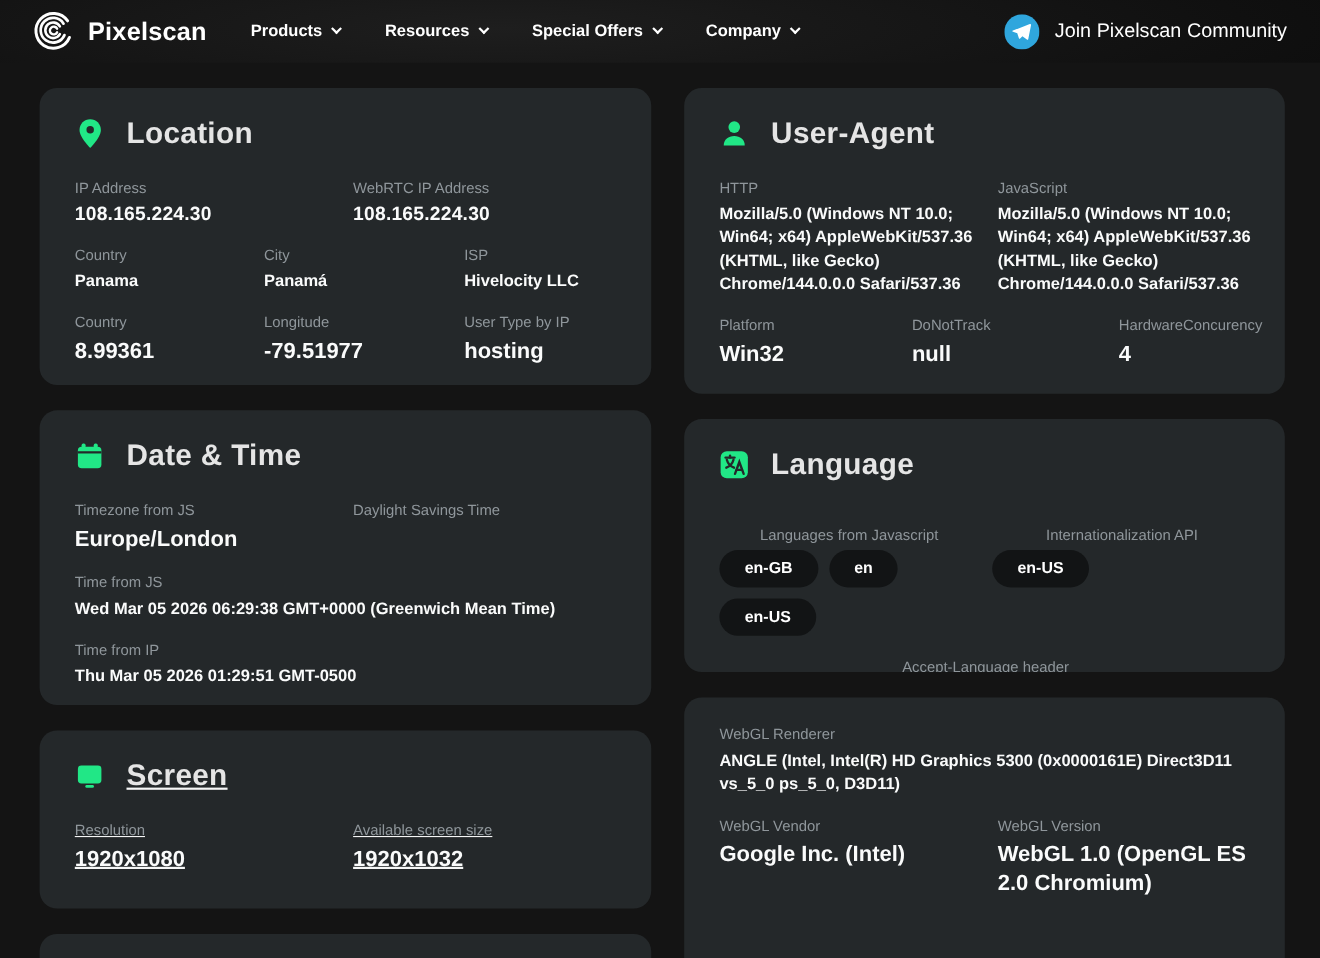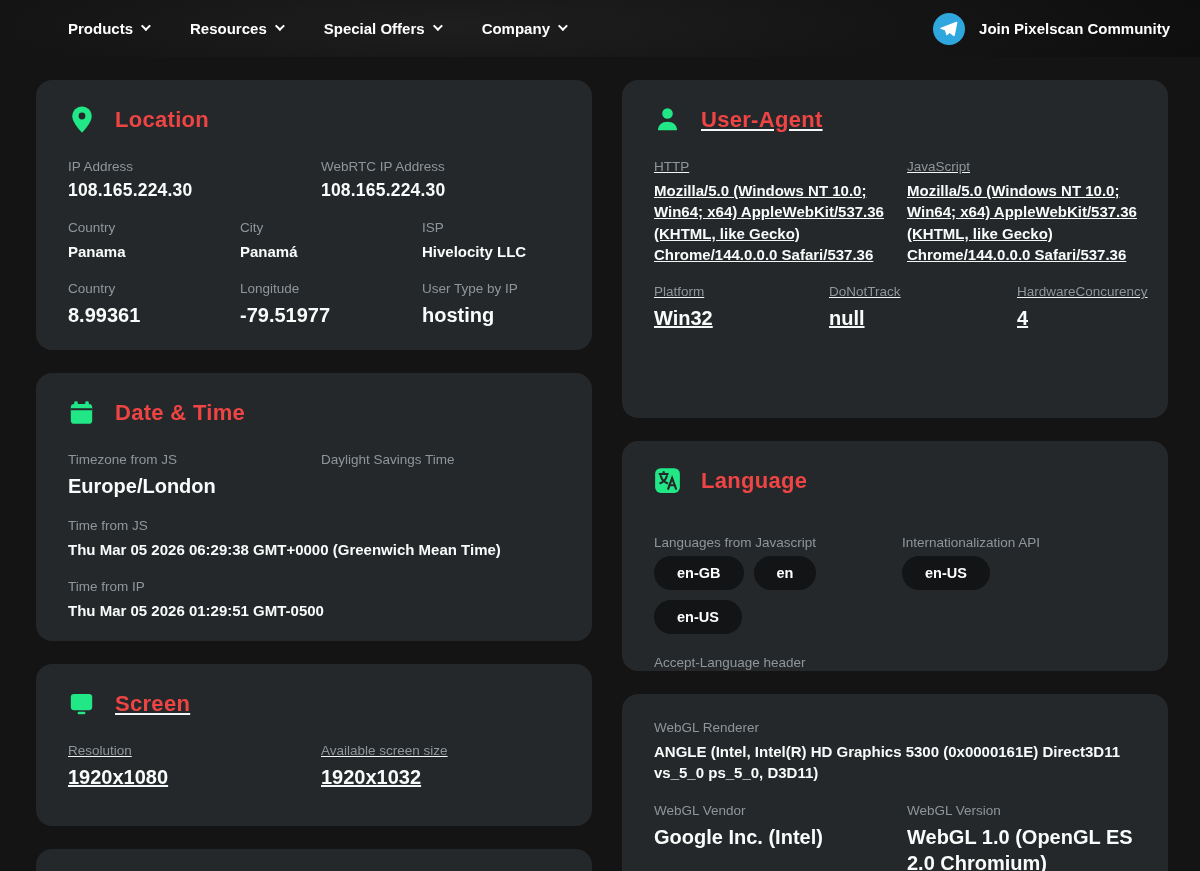--- a/index.html
+++ b/index.html
@@ -27,39 +27,39 @@
     padding:0 30px 0 28px;
   }
   .brand{display:flex;align-items:center;gap:10px;cursor:pointer;}
   .brand-logo{width:42px;height:42px;display:flex;align-items:center;justify-content:center;color:#fff;}
   .brand-name{font-size:23px;font-weight:700;letter-spacing:.2px;color:#fff;}
   .nav{display:flex;align-items:center;gap:42px;margin-left:40px;}
   .nav-item{display:flex;align-items:center;gap:8px;font-size:15px;font-weight:600;color:#fff;cursor:pointer;}
   .chev{width:7px;height:7px;border-right:2px solid #fff;border-bottom:2px solid #fff;transform:rotate(45deg) translateY(-2px);margin-top:-3px;}
   .header-cta{margin-left:auto;display:flex;align-items:center;gap:14px;cursor:pointer;}
   .tg-icon{width:32px;height:32px;flex:0 0 auto;color:var(--telegram);}
-  .cta-label{font-size:15px;font-weight:700;color:#fff;}
+  .cta-label{font-size:18px;font-weight:400;color:#fff;}
   
   .main{
     display:grid;
     grid-template-columns:556px 546px;
     column-gap:30px;
     padding:23px 32px 0 36px;
     align-items:start;
   }
   .col{display:flex;flex-direction:column;gap:23px;}
   .card{
     background:var(--card-bg);
     border-radius:16px;
     padding:26px 30px 20px 32px;
     overflow:hidden;
   }
   .card-title{display:flex;align-items:center;gap:20px;margin-bottom:26px;}
   .card-title .t-icon{width:27px;height:27px;color:var(--accent);display:flex;align-items:center;justify-content:center;}
-  .card-title h2{font-size:22px;font-weight:800;letter-spacing:.3px;color:#ef4444;}
+  .card-title h2{font-size:27px;font-weight:800;letter-spacing:.3px;color:#e5e5e5;}
   .row{display:grid;margin-bottom:19px;column-gap:12px;}
   .row.c2{grid-template-columns:1fr 1fr;}
   .row.c3{grid-template-columns:160px 170px 1fr;}
   .row.c3u{grid-template-columns:163px 176px 1fr;}
   .row.full{grid-template-columns:1fr;}
   .field .lbl{font-size:13.5px;color:var(--label);margin-bottom:6px;font-weight:400;}
   .field .val{font-weight:700;color:#fafbfb;}
   .v-md{font-size:15px;line-height:1.42;}
   .v-ip{font-size:17.5px;letter-spacing:.2px;}
   .v-lg{font-size:20px;line-height:1.3;}
@@ -71,28 +71,39 @@
     font-size:14.5px;
     font-weight:700;
     color:#fff;
     white-space:nowrap;
   }
   
   .card-location{height:270px;}
   .card-datetime{height:268px;}
   .card-screen{height:162px;text-decoration:underline;}
   .card-partial{height:90px;}
-  .card-useragent{height:338px;text-decoration:underline;}
-  .card-language{height:230px;}
+  .card-useragent{height:278px;}
+  .card-language{height:230px;text-align:center;}
   .card-hardware{height:330px;}
 </style>
 </head>
 <body>
 
 <div class="header">
+  <div class="brand">
+    <span class="brand-logo">
+      <svg width="40" height="40" viewBox="0 0 48 48" fill="none" stroke="#fff" stroke-linecap="round">
+        <path d="M39 12 A19 19 0 1 0 41 30" stroke-width="3.2"></path>
+        <path d="M34.5 15 A13.5 13.5 0 1 0 35.5 27.5" stroke-width="3"></path>
+        <path d="M30.5 18 A8.5 8.5 0 1 0 30.5 26.5" stroke-width="2.8"></path>
+        <path d="M27.5 20.5 A4.2 4.2 0 1 0 27.5 24.5" stroke-width="2.6"></path>
+      </svg>
+    </span>
+    <span class="brand-name">Pixelscan</span>
+  </div>
   <div class="nav">
     <div class="nav-item">
       <span>Products</span>
       <span class="chev"></span>
     </div>
     <div class="nav-item">
       <span>Resources</span>
       <span class="chev"></span>
     </div>
     <div class="nav-item">
@@ -186,21 +197,21 @@
           <div class="lbl">Timezone from JS</div>
           <div class="val v-lg">Europe/London</div>
         </div>
         <div class="field">
           <div class="lbl">Daylight Savings Time</div>
         </div>
       </div>
       <div class="row full">
         <div class="field">
           <div class="lbl">Time from JS</div>
-          <div class="val v-md">Thu Mar 05 2026 06:29:38 GMT+0000 (Greenwich Mean Time)</div>
+          <div class="val v-md">Wed Mar 05 2026 06:29:38 GMT+0000 (Greenwich Mean Time)</div>
         </div>
       </div>
       <div class="row full">
         <div class="field">
           <div class="lbl">Time from IP</div>
           <div class="val v-md">Thu Mar 05 2026 01:29:51 GMT-0500</div>
         </div>
       </div>
     </div>
 

